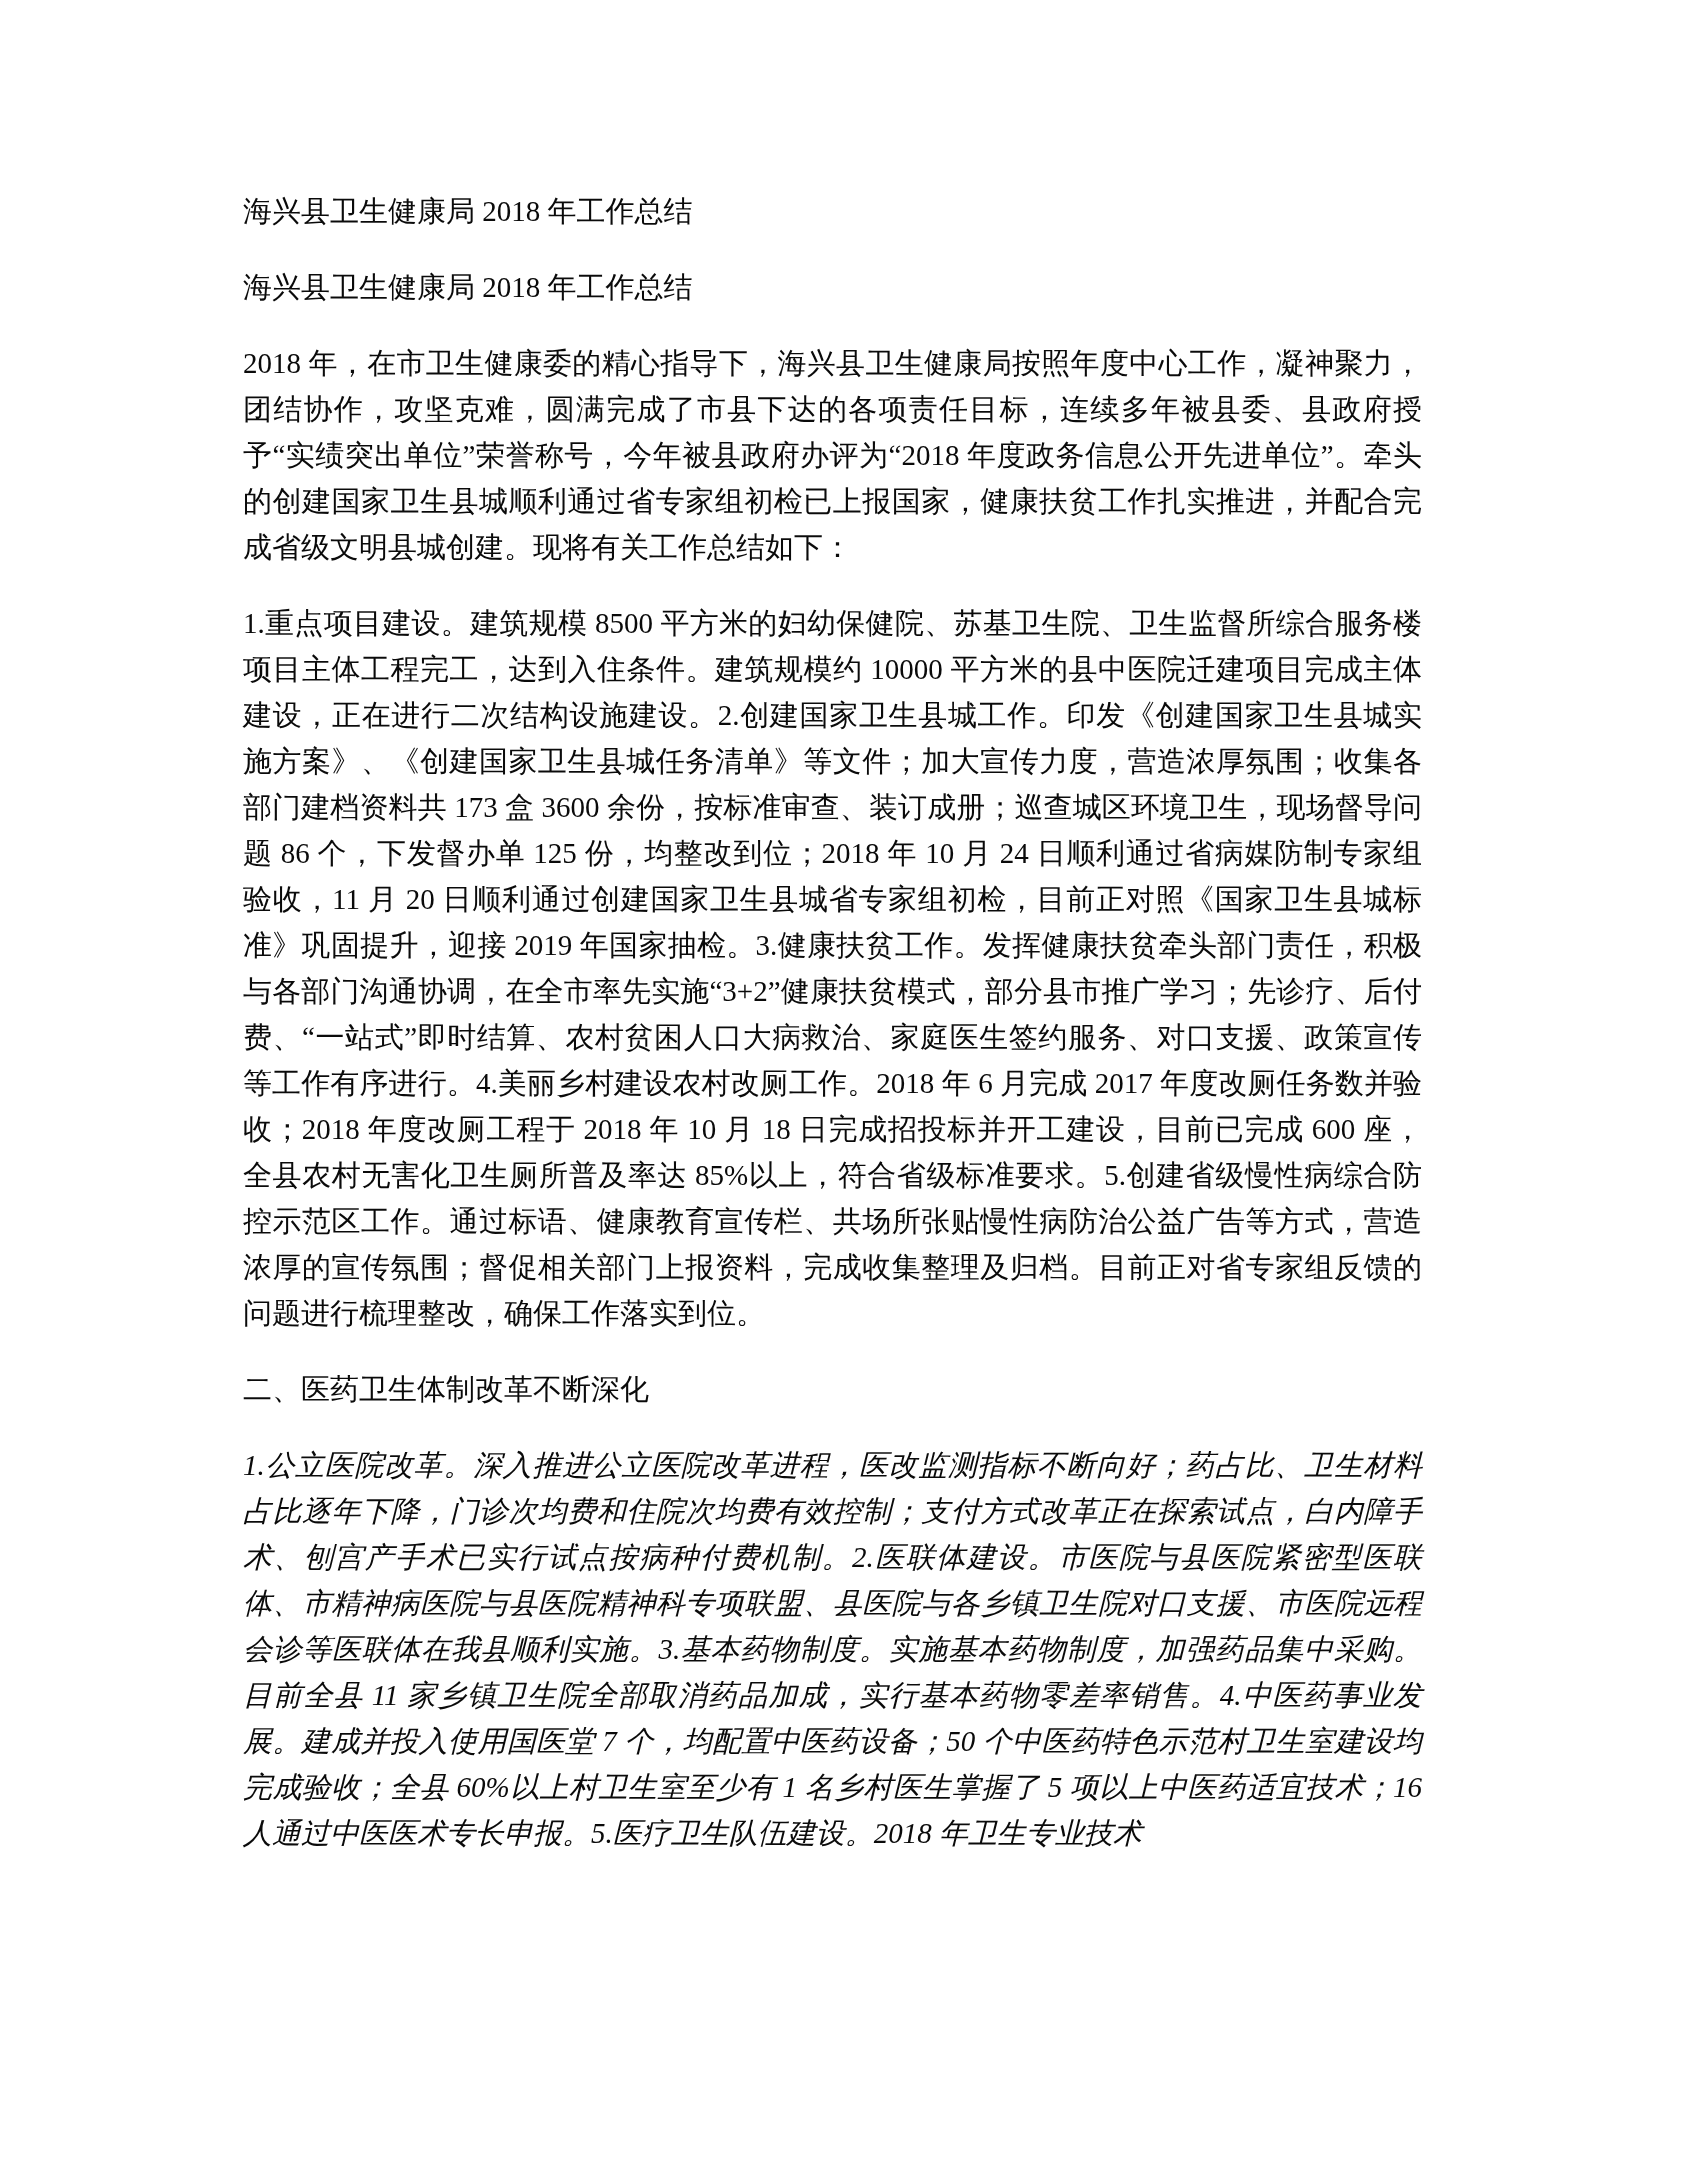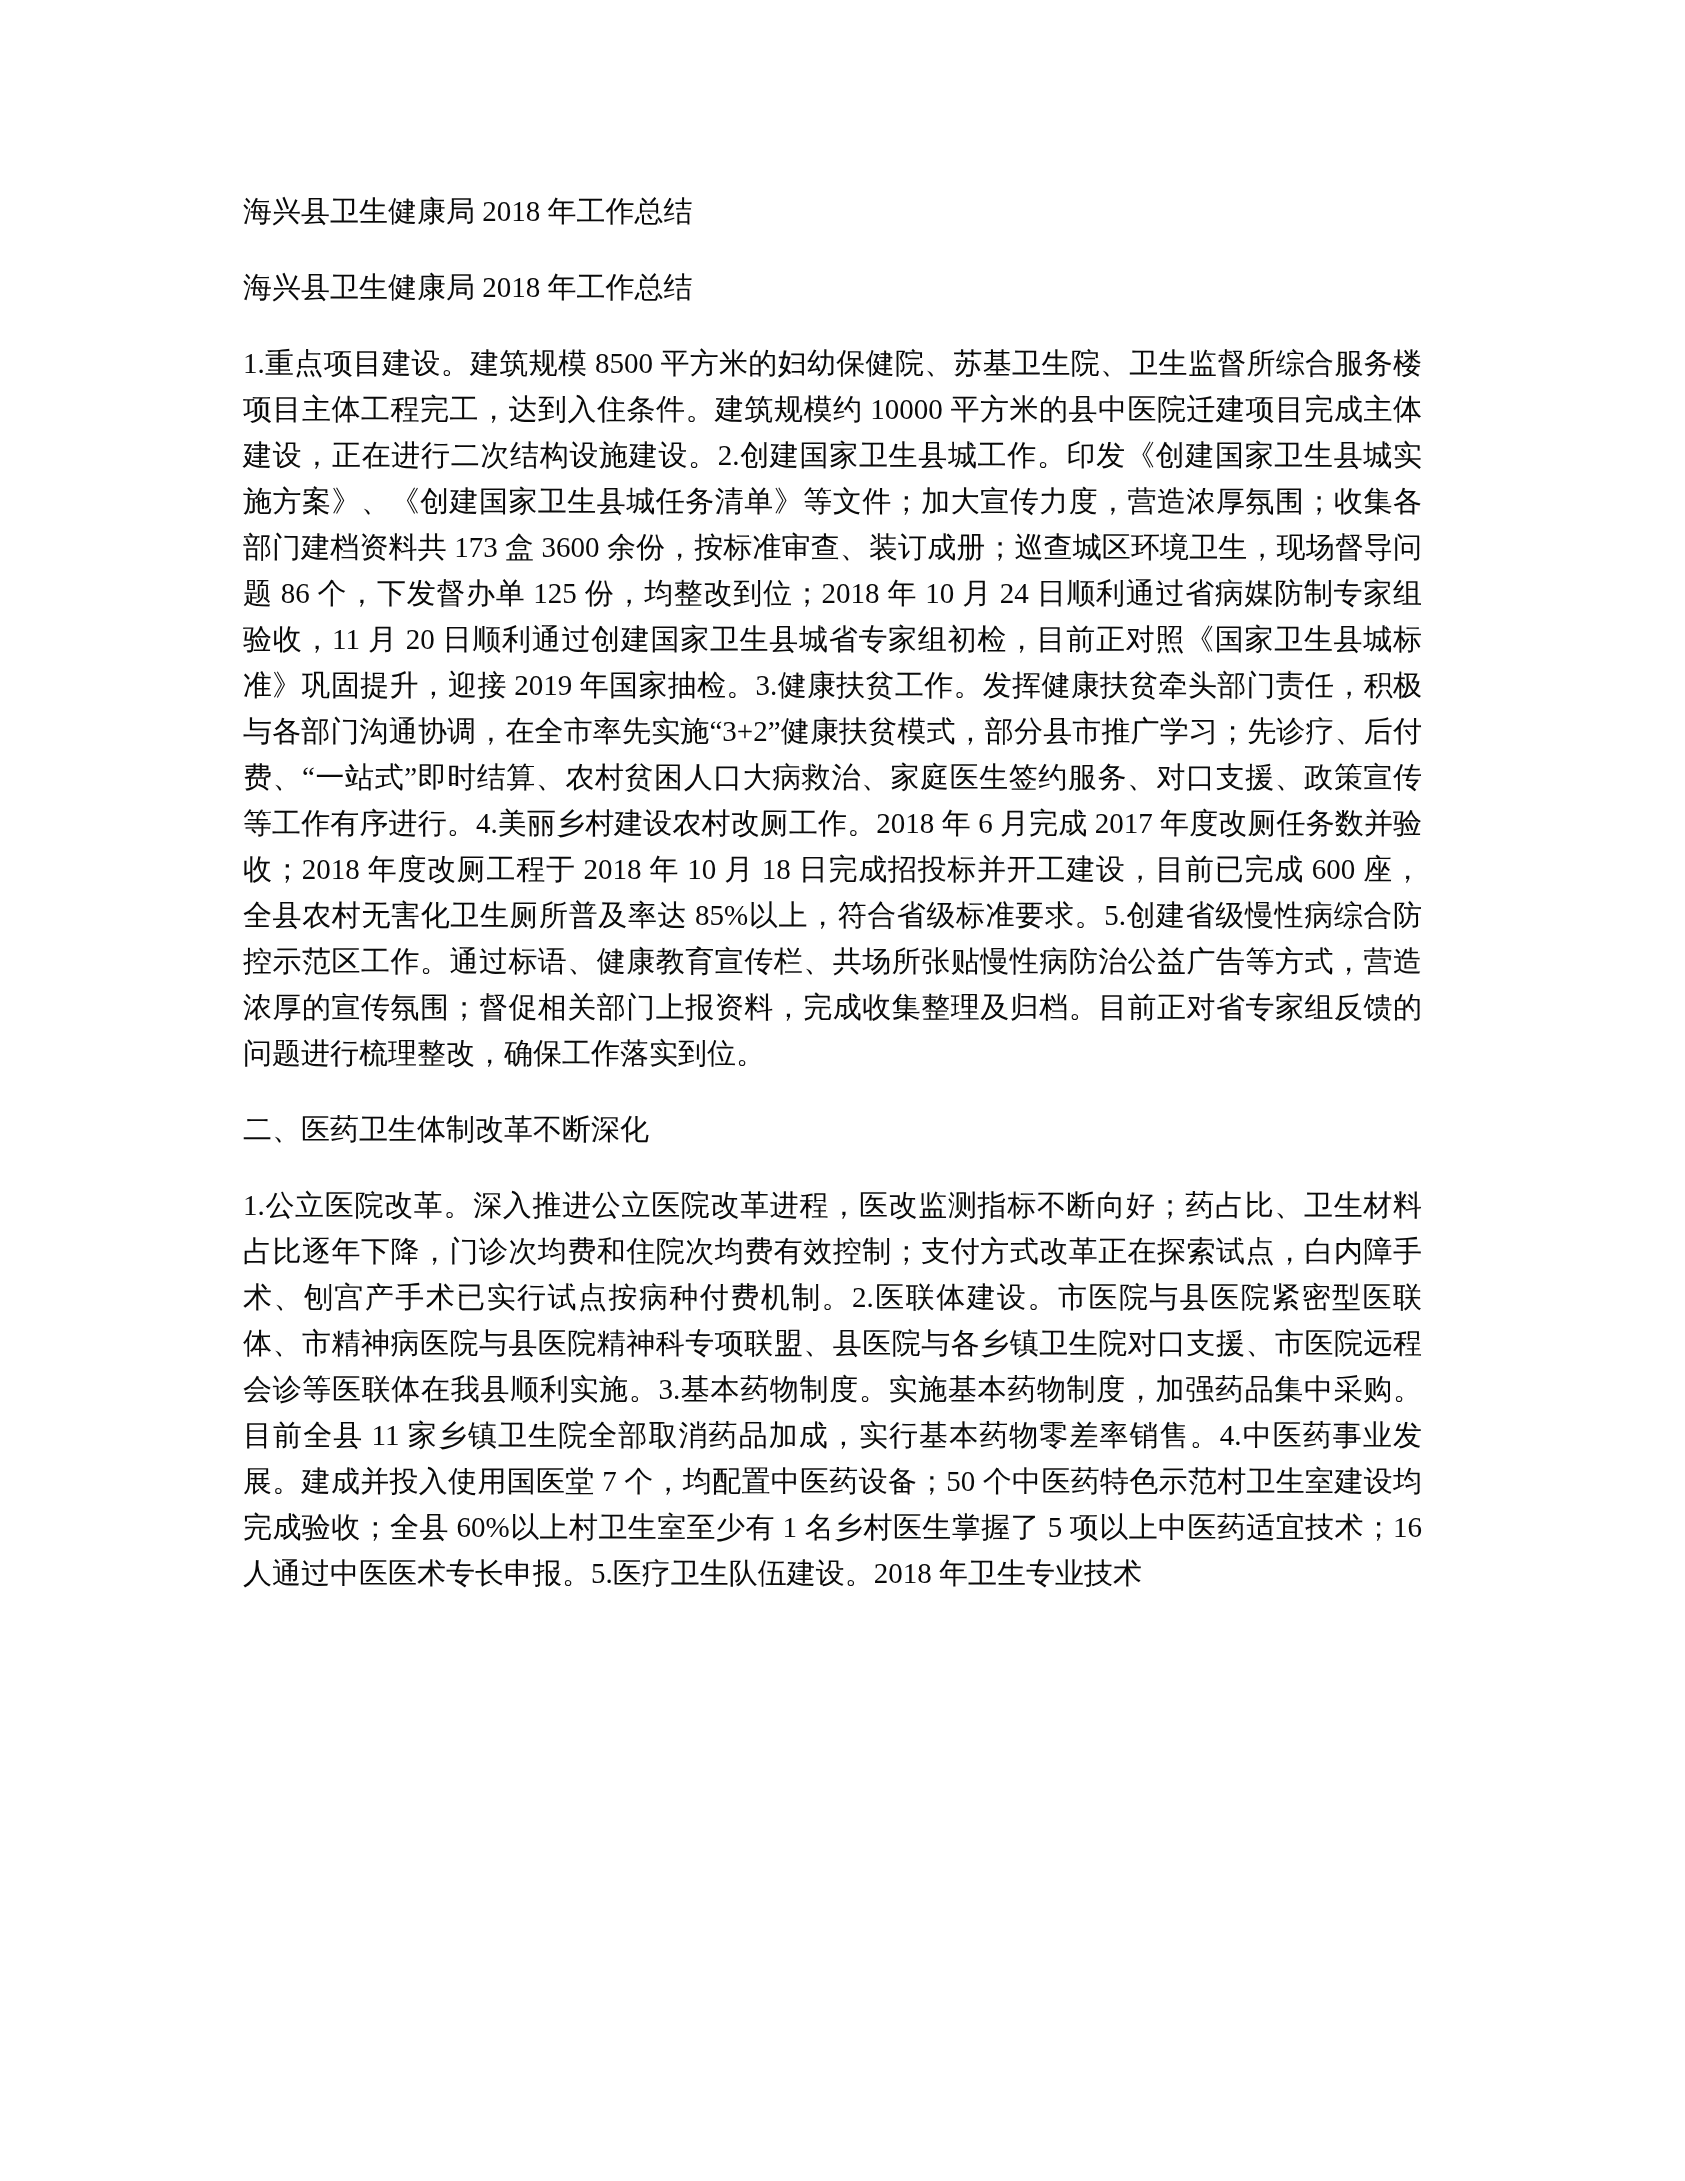--- a/index.html
+++ b/index.html
@@ -25,25 +25,27 @@
     overflow: hidden;
   }
   .block {
     margin: 0 0 30px 0;
     text-align: justify;
     text-justify: inter-ideograph;
     line-break: loose;
   }
   .block:last-child {
     margin-bottom: 0;
+    font-style: italic;
   }
 </style>
 </head>
 <body>
 
 <div class="page">
   <p class="block">海兴县卫生健康局 2018 年工作总结</p>
   <p class="block">海兴县卫生健康局 2018 年工作总结</p>
+  <p class="block">2018 年，在市卫生健康委的精心指导下，海兴县卫生健康局按照年度中心工作，凝神聚力，团结协作，攻坚克难，圆满完成了市县下达的各项责任目标，连续多年被县委、县政府授予“实绩突出单位”荣誉称号，今年被县政府办评为“2018 年度政务信息公开先进单位”。牵头的创建国家卫生县城顺利通过省专家组初检已上报国家，健康扶贫工作扎实推进，并配合完成省级文明县城创建。现将有关工作总结如下：</p>
   <p class="block">1.重点项目建设。建筑规模 8500 平方米的妇幼保健院、苏基卫生院、卫生监督所综合服务楼项目主体工程完工，达到入住条件。建筑规模约 10000 平方米的县中医院迁建项目完成主体建设，正在进行二次结构设施建设。2.创建国家卫生县城工作。印发《创建国家卫生县城实施方案》、《创建国家卫生县城任务清单》等文件；加大宣传力度，营造浓厚氛围；收集各部门建档资料共 173 盒 3600 余份，按标准审查、装订成册；巡查城区环境卫生，现场督导问题 86 个，下发督办单 125 份，均整改到位；2018 年 10 月 24 日顺利通过省病媒防制专家组验收，11 月 20 日顺利通过创建国家卫生县城省专家组初检，目前正对照《国家卫生县城标准》巩固提升，迎接 2019 年国家抽检。3.健康扶贫工作。发挥健康扶贫牵头部门责任，积极与各部门沟通协调，在全市率先实施“3+2”健康扶贫模式，部分县市推广学习；先诊疗、后付费、“一站式”即时结算、农村贫困人口大病救治、家庭医生签约服务、对口支援、政策宣传等工作有序进行。4.美丽乡村建设农村改厕工作。2018 年 6 月完成 2017 年度改厕任务数并验收；2018 年度改厕工程于 2018 年 10 月 18 日完成招投标并开工建设，目前已完成 600 座，全县农村无害化卫生厕所普及率达 85%以上，符合省级标准要求。5.创建省级慢性病综合防控示范区工作。通过标语、健康教育宣传栏、共场所张贴慢性病防治公益广告等方式，营造浓厚的宣传氛围；督促相关部门上报资料，完成收集整理及归档。目前正对省专家组反馈的问题进行梳理整改，确保工作落实到位。</p>
   <p class="block">二、医药卫生体制改革不断深化</p>
   <p class="block">1.公立医院改革。深入推进公立医院改革进程，医改监测指标不断向好；药占比、卫生材料占比逐年下降，门诊次均费和住院次均费有效控制；支付方式改革正在探索试点，白内障手术、刨宫产手术已实行试点按病种付费机制。2.医联体建设。市医院与县医院紧密型医联体、市精神病医院与县医院精神科专项联盟、县医院与各乡镇卫生院对口支援、市医院远程会诊等医联体在我县顺利实施。3.基本药物制度。实施基本药物制度，加强药品集中采购。目前全县 11 家乡镇卫生院全部取消药品加成，实行基本药物零差率销售。4.中医药事业发展。建成并投入使用国医堂 7 个，均配置中医药设备；50 个中医药特色示范村卫生室建设均完成验收；全县 60%以上村卫生室至少有 1 名乡村医生掌握了 5 项以上中医药适宜技术；16 人通过中医医术专长申报。5.医疗卫生队伍建设。2018 年卫生专业技术</p>
 </div>
 
 
 </body></html>

